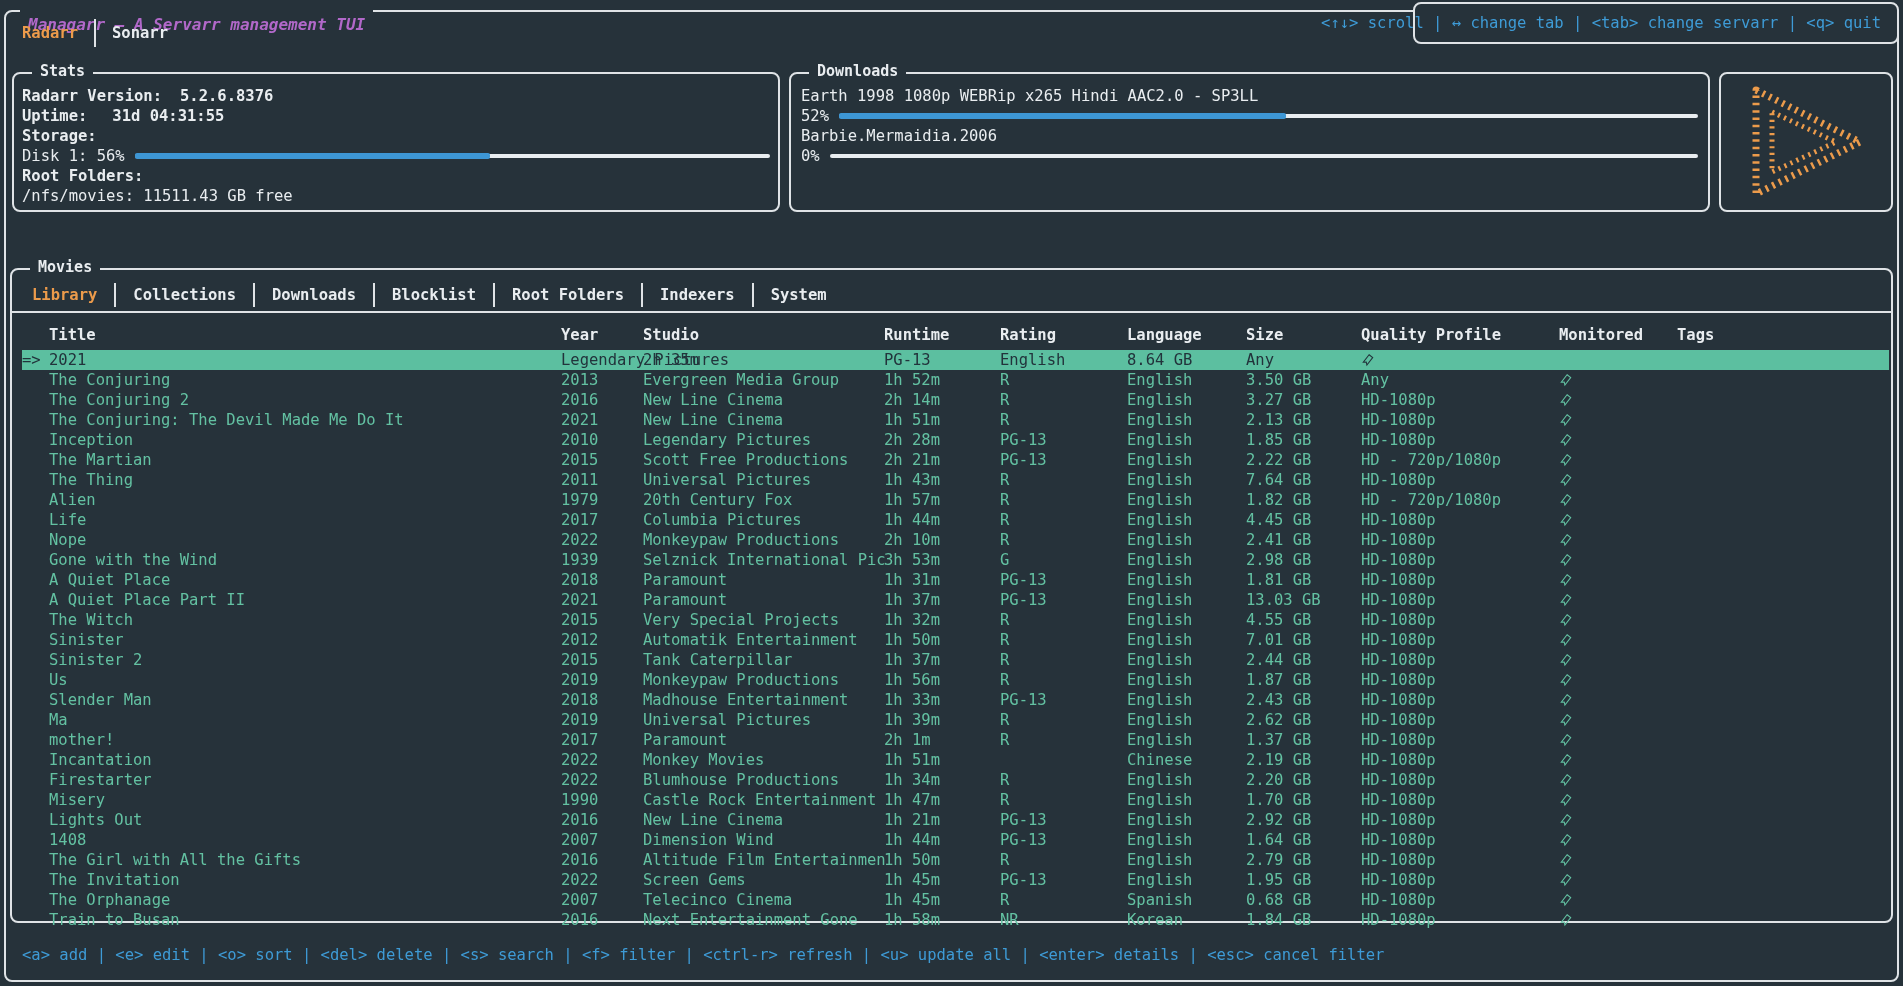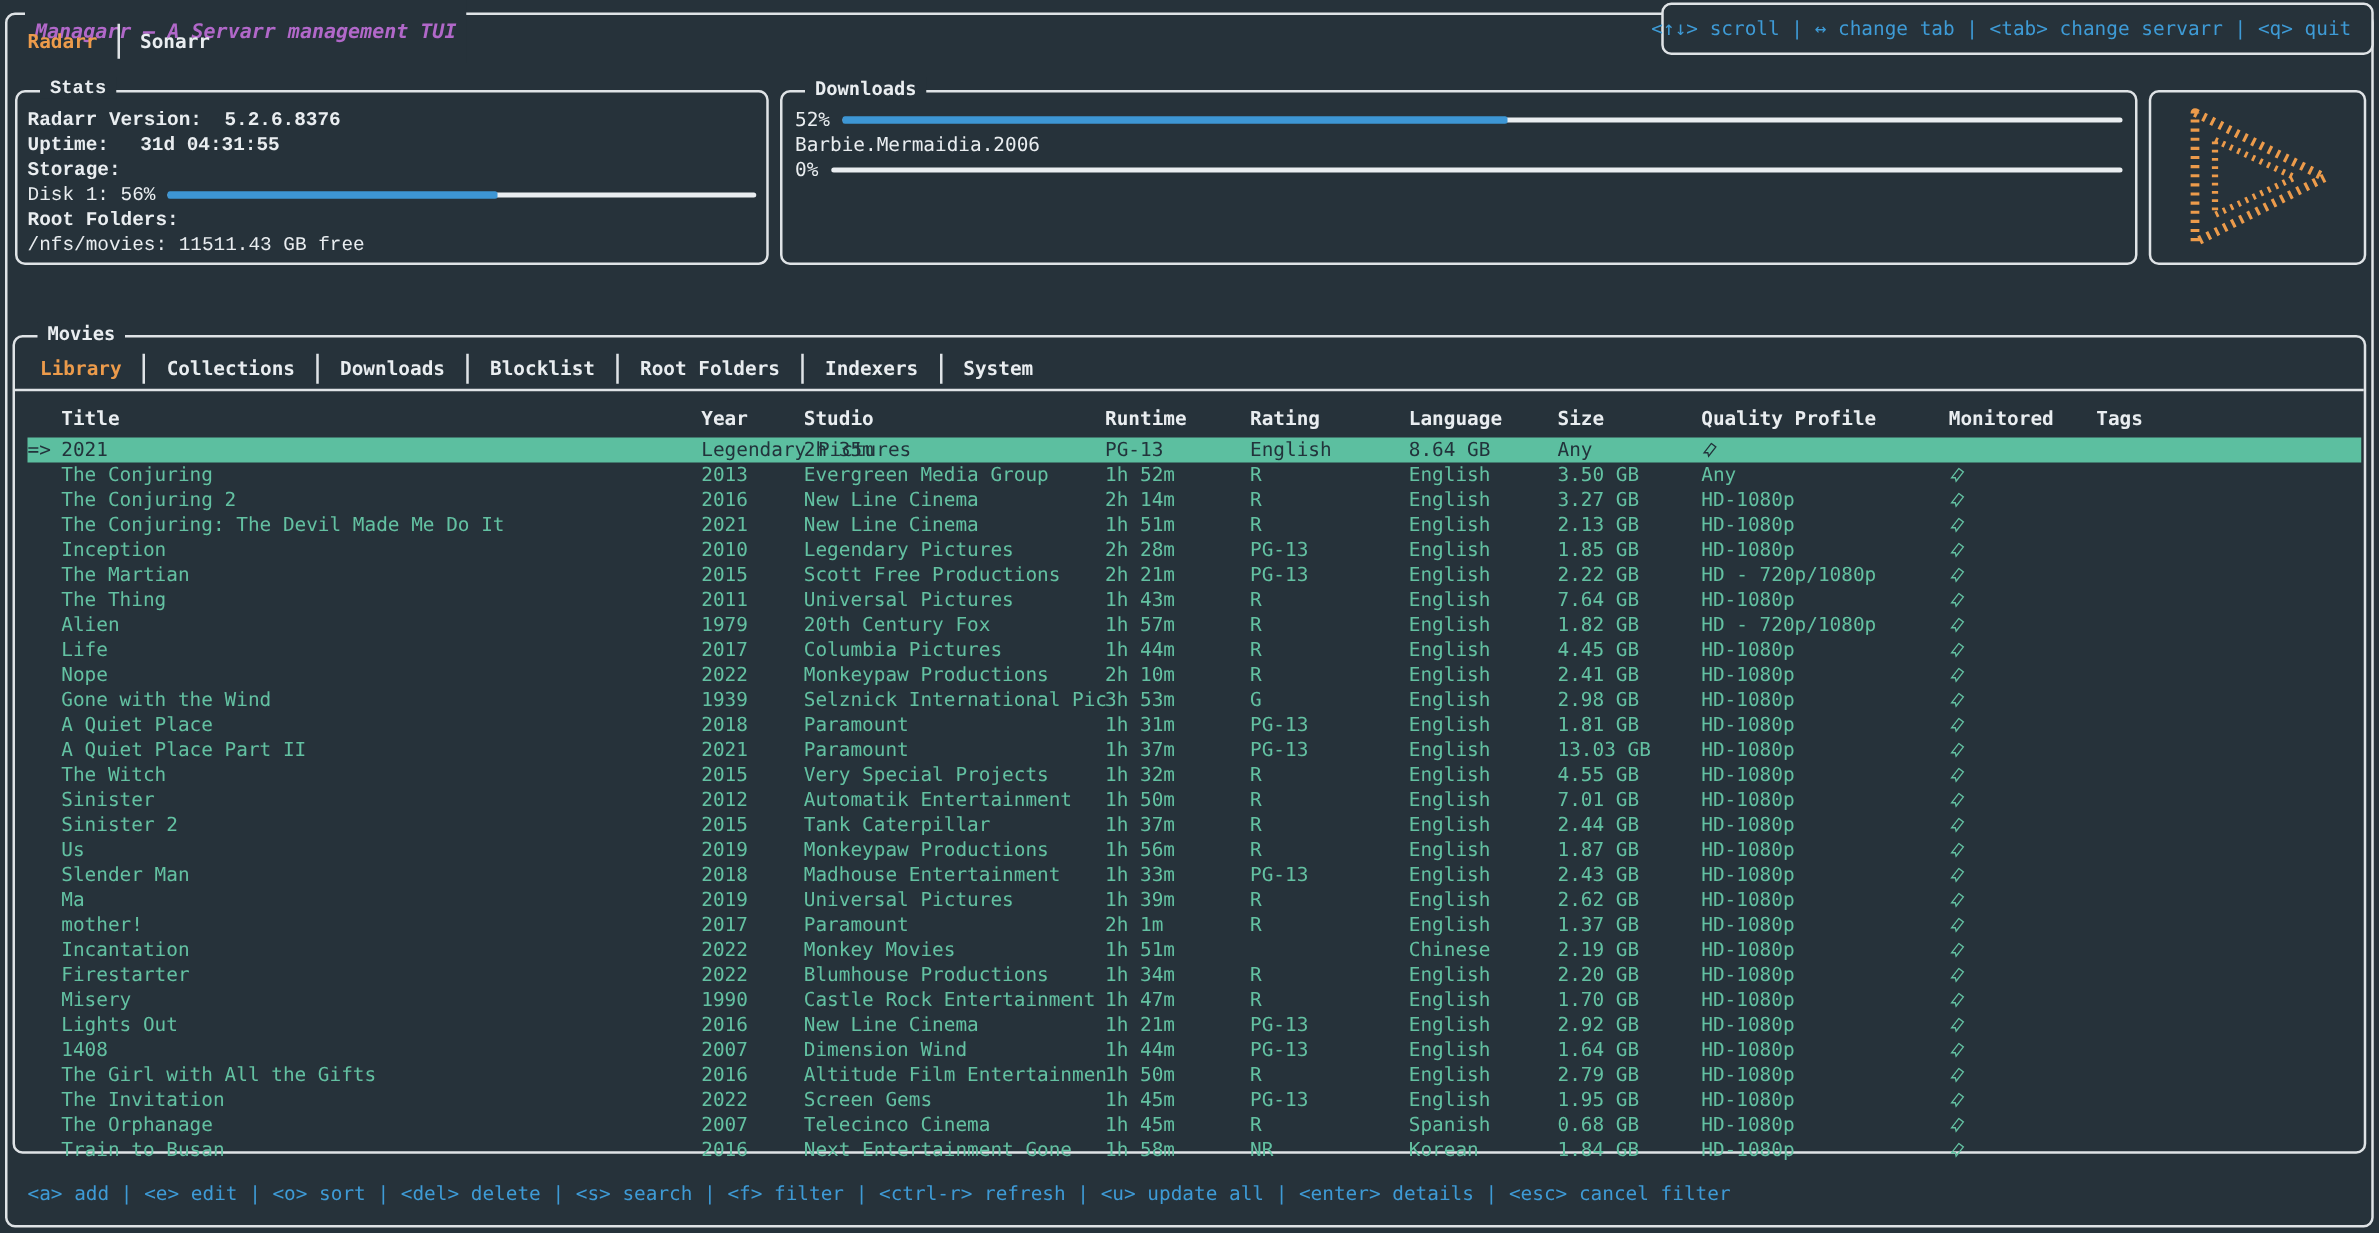--- a/index.html
+++ b/index.html
@@ -18,21 +18,21 @@
   .app{
     position:absolute; top:10px; left:4px; right:4px; bottom:4px;
     border:2px solid var(--border); border-radius:8px;
   }
   .app-title{
     position:absolute; top:-13px; left:14px; background:var(--bg);
     padding:16px 8px; color:var(--purple); font-style:italic; font-weight:bold;
     font-size:16px; white-space:nowrap;
   }
   .help-box{
-    position:absolute; top:-10px; right:-2px; width:570px; height:42px;
+    position:absolute; top:-10px; right:-2px; width:486px; height:42px;
     border:2px solid var(--border); border-radius:8px; background:var(--bg);
     display:flex; align-items:center; justify-content:flex-end; padding-right:16px;
   }
   .help-text{color:var(--blue); white-space:nowrap;}
   .servarr-tabs{
     position:absolute; top:7px; left:12px; height:28px;
     display:flex; align-items:center;
   }
   .servarr-tab{font-weight:bold; padding:0 4px; cursor:default;}
   .servarr-tab.active{color:var(--orange);}
@@ -41,21 +41,21 @@
     position:absolute; top:60px; left:6px; right:4px; height:140px;
     display:flex; gap:9px;
   }
   .panel{
     position:relative; border:2px solid var(--border); border-radius:8px;
   }
   .panel-title{
     position:absolute; top:-12px; left:18px; background:var(--bg);
     padding:0 8px; font-weight:bold; font-size:15px; white-space:nowrap;
   }
-  .stats-panel{width:603px; padding:12px 8px 0 8px;font-family:Liberation Mono, monospace;}
+  .stats-panel{width:768px; padding:12px 8px 0 8px;}
   .downloads-panel{flex:1; padding:12px 10px 0 10px;}
   .logo-panel{width:174px; display:flex; align-items:center; justify-content:center;}
   .line{height:20px; line-height:20px; white-space:nowrap; display:flex; align-items:center;}
   .bold{font-weight:bold;}
   .gauge{
     flex:1; height:4px; background:var(--white); margin-left:10px;
     position:relative; border-radius:2px;
   }
   .gauge-fill{
     position:absolute; left:0; top:-1px; height:6px; background:var(--gauge);
@@ -128,20 +128,21 @@
       </div>
       <div class="line bold">
         <span>Root Folders:</span>
       </div>
       <div class="line">/nfs/movies: 11511.43 GB free</div>
     </div>
 
     <div class="panel downloads-panel">
       <div class="panel-title">Downloads</div>
       <div id="downloads-list">
+          <div class="line">Earth 1998 1080p WEBRip x265 Hindi AAC2.0 - SP3LL</div>
           <div class="line">
             <span>52%</span>
             <span class="gauge">
               <span class="gauge-fill" style="width: 52%;"></span>
             </span>
           </div>
           <div class="line">Barbie.Mermaidia.2006</div>
           <div class="line">
             <span>0%</span>
             <span class="gauge">

